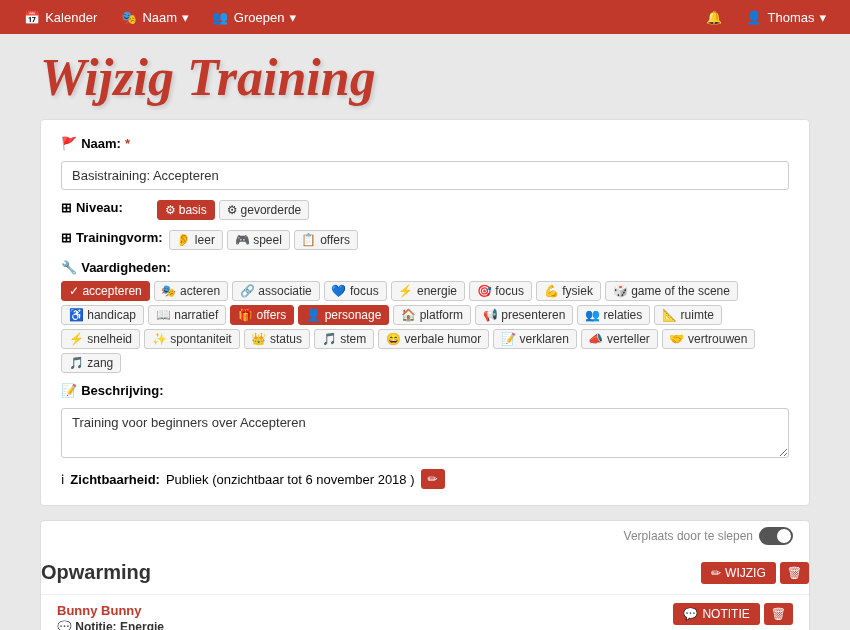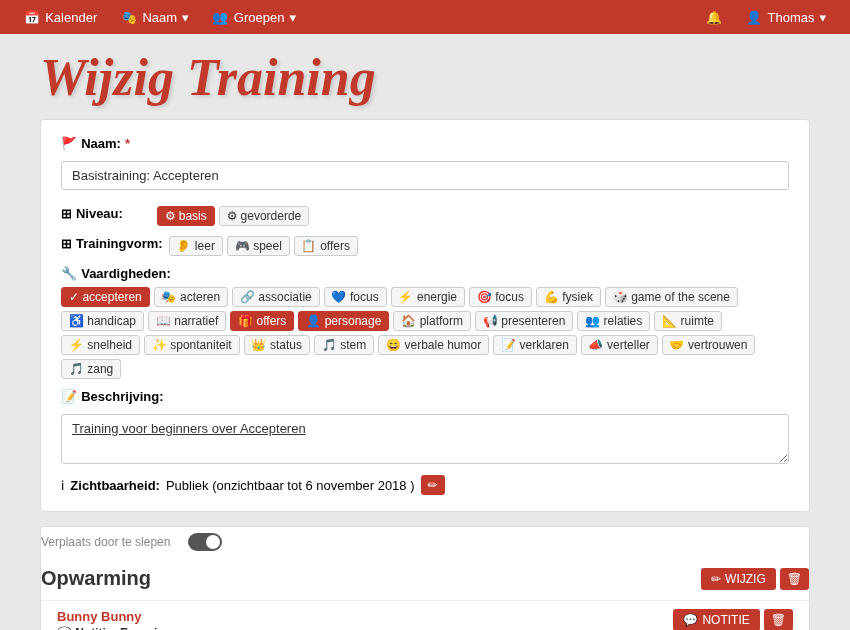--- a/index.html
+++ b/index.html
@@ -76,21 +76,21 @@
     }
     .required { color: #c0392b; }
 
     .text-input {
       width: 100%;
       border: 1px solid #ccc;
       border-radius: 3px;
       padding: 6px 10px;
       font-size: 13px;
       color: #333;
-      margin-bottom: 16px;
+      margin-bottom: 10px;
     }
 
     .tags-row {
       display: flex;
       flex-wrap: wrap;
       gap: 4px;
       align-items: center;
     }
     .tag {
       display: inline-flex;
@@ -113,21 +113,20 @@
     .beschrijving-area {
       width: 100%;
       border: 1px solid #ccc;
       border-radius: 3px;
       padding: 6px 10px;
       font-size: 13px;
       color: #333;
       height: 50px;
       resize: vertical;
       font-family: Arial, sans-serif;
-      text-decoration: underline;
     }
 
     .zichtbaarheid-row {
       display: flex;
       align-items: center;
       gap: 6px;
       margin-top: 8px;
     }
     .edit-btn-sm {
       background: #c0392b;
@@ -148,23 +147,23 @@
       margin-bottom: 14px;
       overflow: hidden;
     }
 
     .drag-hint {
       text-align: right;
       font-size: 12px;
       color: #888;
       display: flex;
       align-items: center;
-      justify-content: flex-start;
+      justify-content: flex-end;
       padding: 6px 16px 6px 0;
-      gap: 18px;
+      gap: 6px;
     }
     .toggle-switch {
       display: inline-block;
       width: 34px;
       height: 18px;
       background: #555;
       border-radius: 9px;
       position: relative;
       cursor: pointer;
     }

